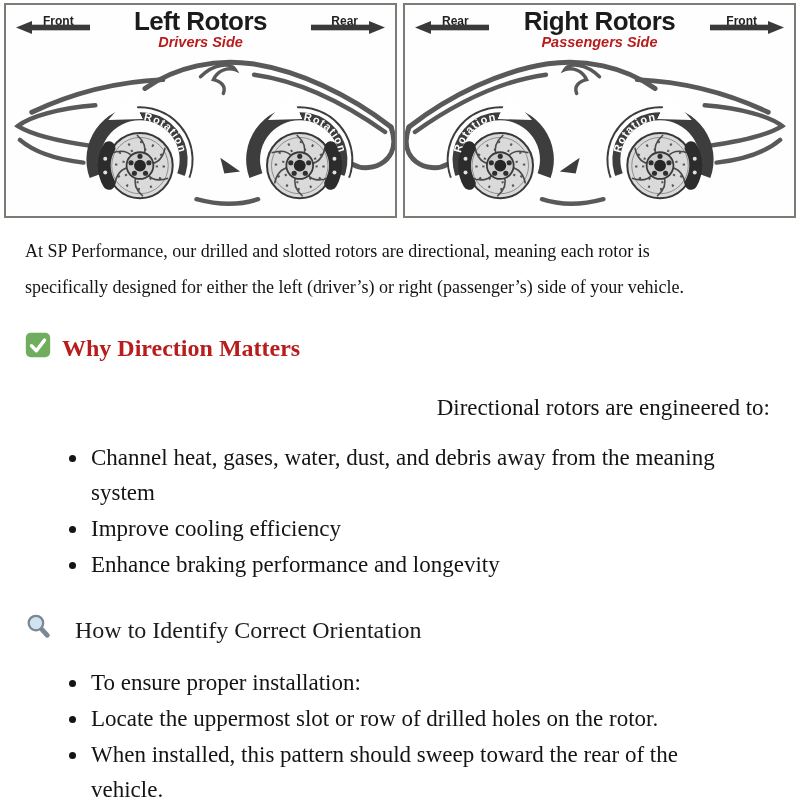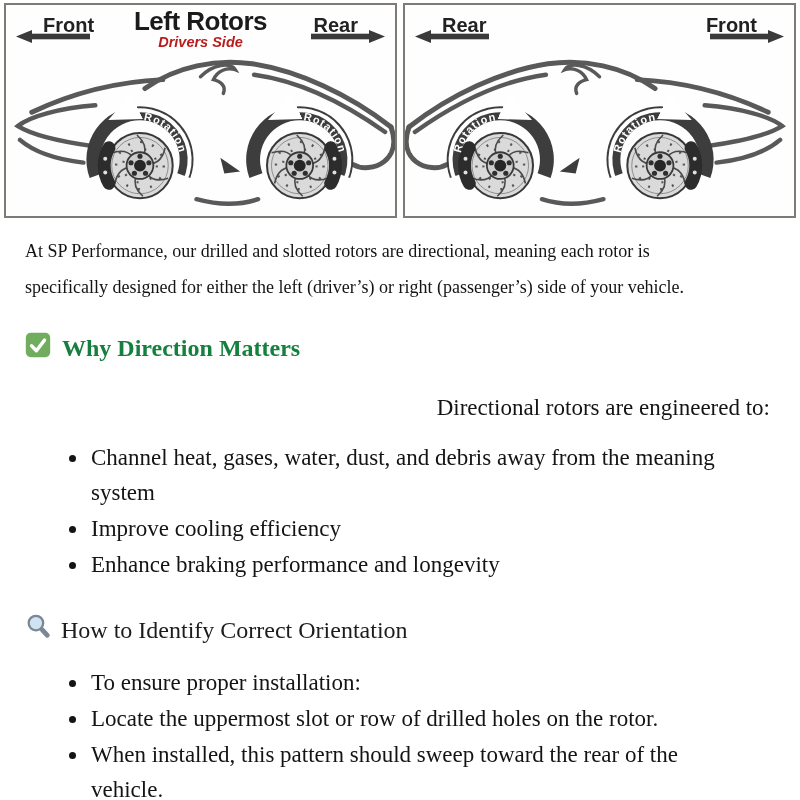--- a/index.html
+++ b/index.html
@@ -4,21 +4,21 @@
 <style>
   html,body{margin:0;padding:0;background:#ffffff;}
   body{width:800px;height:800px;font-family:"Liberation Serif",serif;color:#141414;overflow:hidden;}
 
   
   .diagram{display:flex;gap:6px;padding:3px 4px 0 4px;}
   .panel{position:relative;flex:1;height:211px;border:2px solid #7e7a76;background:#fefefe;overflow:visible;}
   .panel-title-wrap{position:absolute;top:3px;left:0;right:0;text-align:center;line-height:1.05;}
   .panel-title{font-family:"Liberation Sans",sans-serif;font-weight:bold;font-size:26px;letter-spacing:-0.5px;color:#1b1b1b;}
   .panel-subtitle{font-family:"Liberation Sans",sans-serif;font-weight:bold;font-style:italic;font-size:14.5px;color:#b91c1c;}
-  .dirlabel{position:absolute;top:9px;font-family:"Liberation Sans",sans-serif;font-weight:bold;font-size:20px;color:#222;}
+  .dirlabel{position:absolute;top:9px;font-family:"Liberation Sans",sans-serif;font-weight:bold;font-size:12px;color:#222;}
   .dirlabel-l{left:36px;}
   .dirlabel-r{right:36px;}
   .dirtext{display:inline-block;padding:0 1px 2px;}
   .dirarrow{position:absolute;bottom:-5px;height:15px;fill:#3a3a3a;}
   .arrow-left{left:-26px;width:74px;}
   .arrow-right{right:-26px;width:74px;}
   .carsvg{position:absolute;left:0;bottom:1px;width:100%;height:166px;}
 
   .sketch{fill:none;stroke:#595959;stroke-linecap:round;}
   .sk-main{stroke-width:5;}
@@ -26,22 +26,22 @@
   .sk-thin{stroke-width:3.5;}
   .arch{fill:#3d3d3d;stroke:none;}
   .rot-arrow{fill:none;stroke:#ffffff;stroke-width:4;}
   .rot-text{font-family:"Liberation Sans",sans-serif;font-weight:bold;font-size:11px;fill:#ffffff;letter-spacing:1px;}
   .caliper{stroke:#2c2c2c;stroke-width:13;fill:none;stroke-linecap:round;}
   .flick{fill:#3d3d3d;stroke:none;}
 
   
   .article{padding:0 30px 0 25px;}
   .intro{margin:15px 0 0 0;font-size:18px;line-height:36px;max-width:712px;}
-  .h-why{display:flex;align-items:center;gap:11px;margin:27px 0 0 0;font-size:24px;font-weight:bold;color:#15803d;}
-  .h-how{display:flex;align-items:center;gap:8px;margin:31px 0 0 0;font-size:24px;font-weight:normal;color:#1c1c1c;}
+  .h-why{display:flex;align-items:center;gap:11px;margin:27px 0 0 0;font-size:24px;font-weight:bold;color:#b91c1c;}
+  .h-how{display:flex;align-items:center;gap:22px;margin:31px 0 0 0;font-size:24px;font-weight:normal;color:#1c1c1c;}
   .emoji{flex:0 0 auto;display:inline-block;}
   .lead{margin:26px 0 0 0;font-size:23px;line-height:35px;text-align:right;}
   ul.blist{margin:15px 40px 0 0;padding-left:64px;font-size:23px;line-height:35px;}
   ul.blist li{margin:0 0 1px 0;padding-left:2px;}
   ul.blist-2{margin-top:18px;}
 </style>
 </head>
 <body>
 
 <svg width="0" height="0" style="position:absolute" aria-hidden="true">
@@ -129,20 +129,24 @@
   </div>
 
   <div class="panel">
     <div class="dirlabel dirlabel-l">
       <span class="dirtext">Rear</span>
       <svg class="dirarrow arrow-left" viewBox="0 0 74 16" preserveAspectRatio="none">
         <polygon points="0,8 16,1 16,15"></polygon>
           <rect x="14" y="5" width="60" height="6"></rect>
       </svg>
     </div>
+    <div class="panel-title-wrap">
+      <div class="panel-title">Right Rotors</div>
+      <div class="panel-subtitle">Passengers Side</div>
+    </div>
     <div class="dirlabel dirlabel-r">
       <span class="dirtext">Front</span>
       <svg class="dirarrow arrow-right" viewBox="0 0 74 16" preserveAspectRatio="none">
         <polygon points="74,8 58,1 58,15"></polygon>
           <rect x="0" y="5" width="60" height="6"></rect>
       </svg>
     </div>
     <svg class="carsvg" viewBox="0 0 392 168" preserveAspectRatio="none">
       <g transform="translate(392,0) scale(-1,1)">
           <use href="#carbody"></use>

